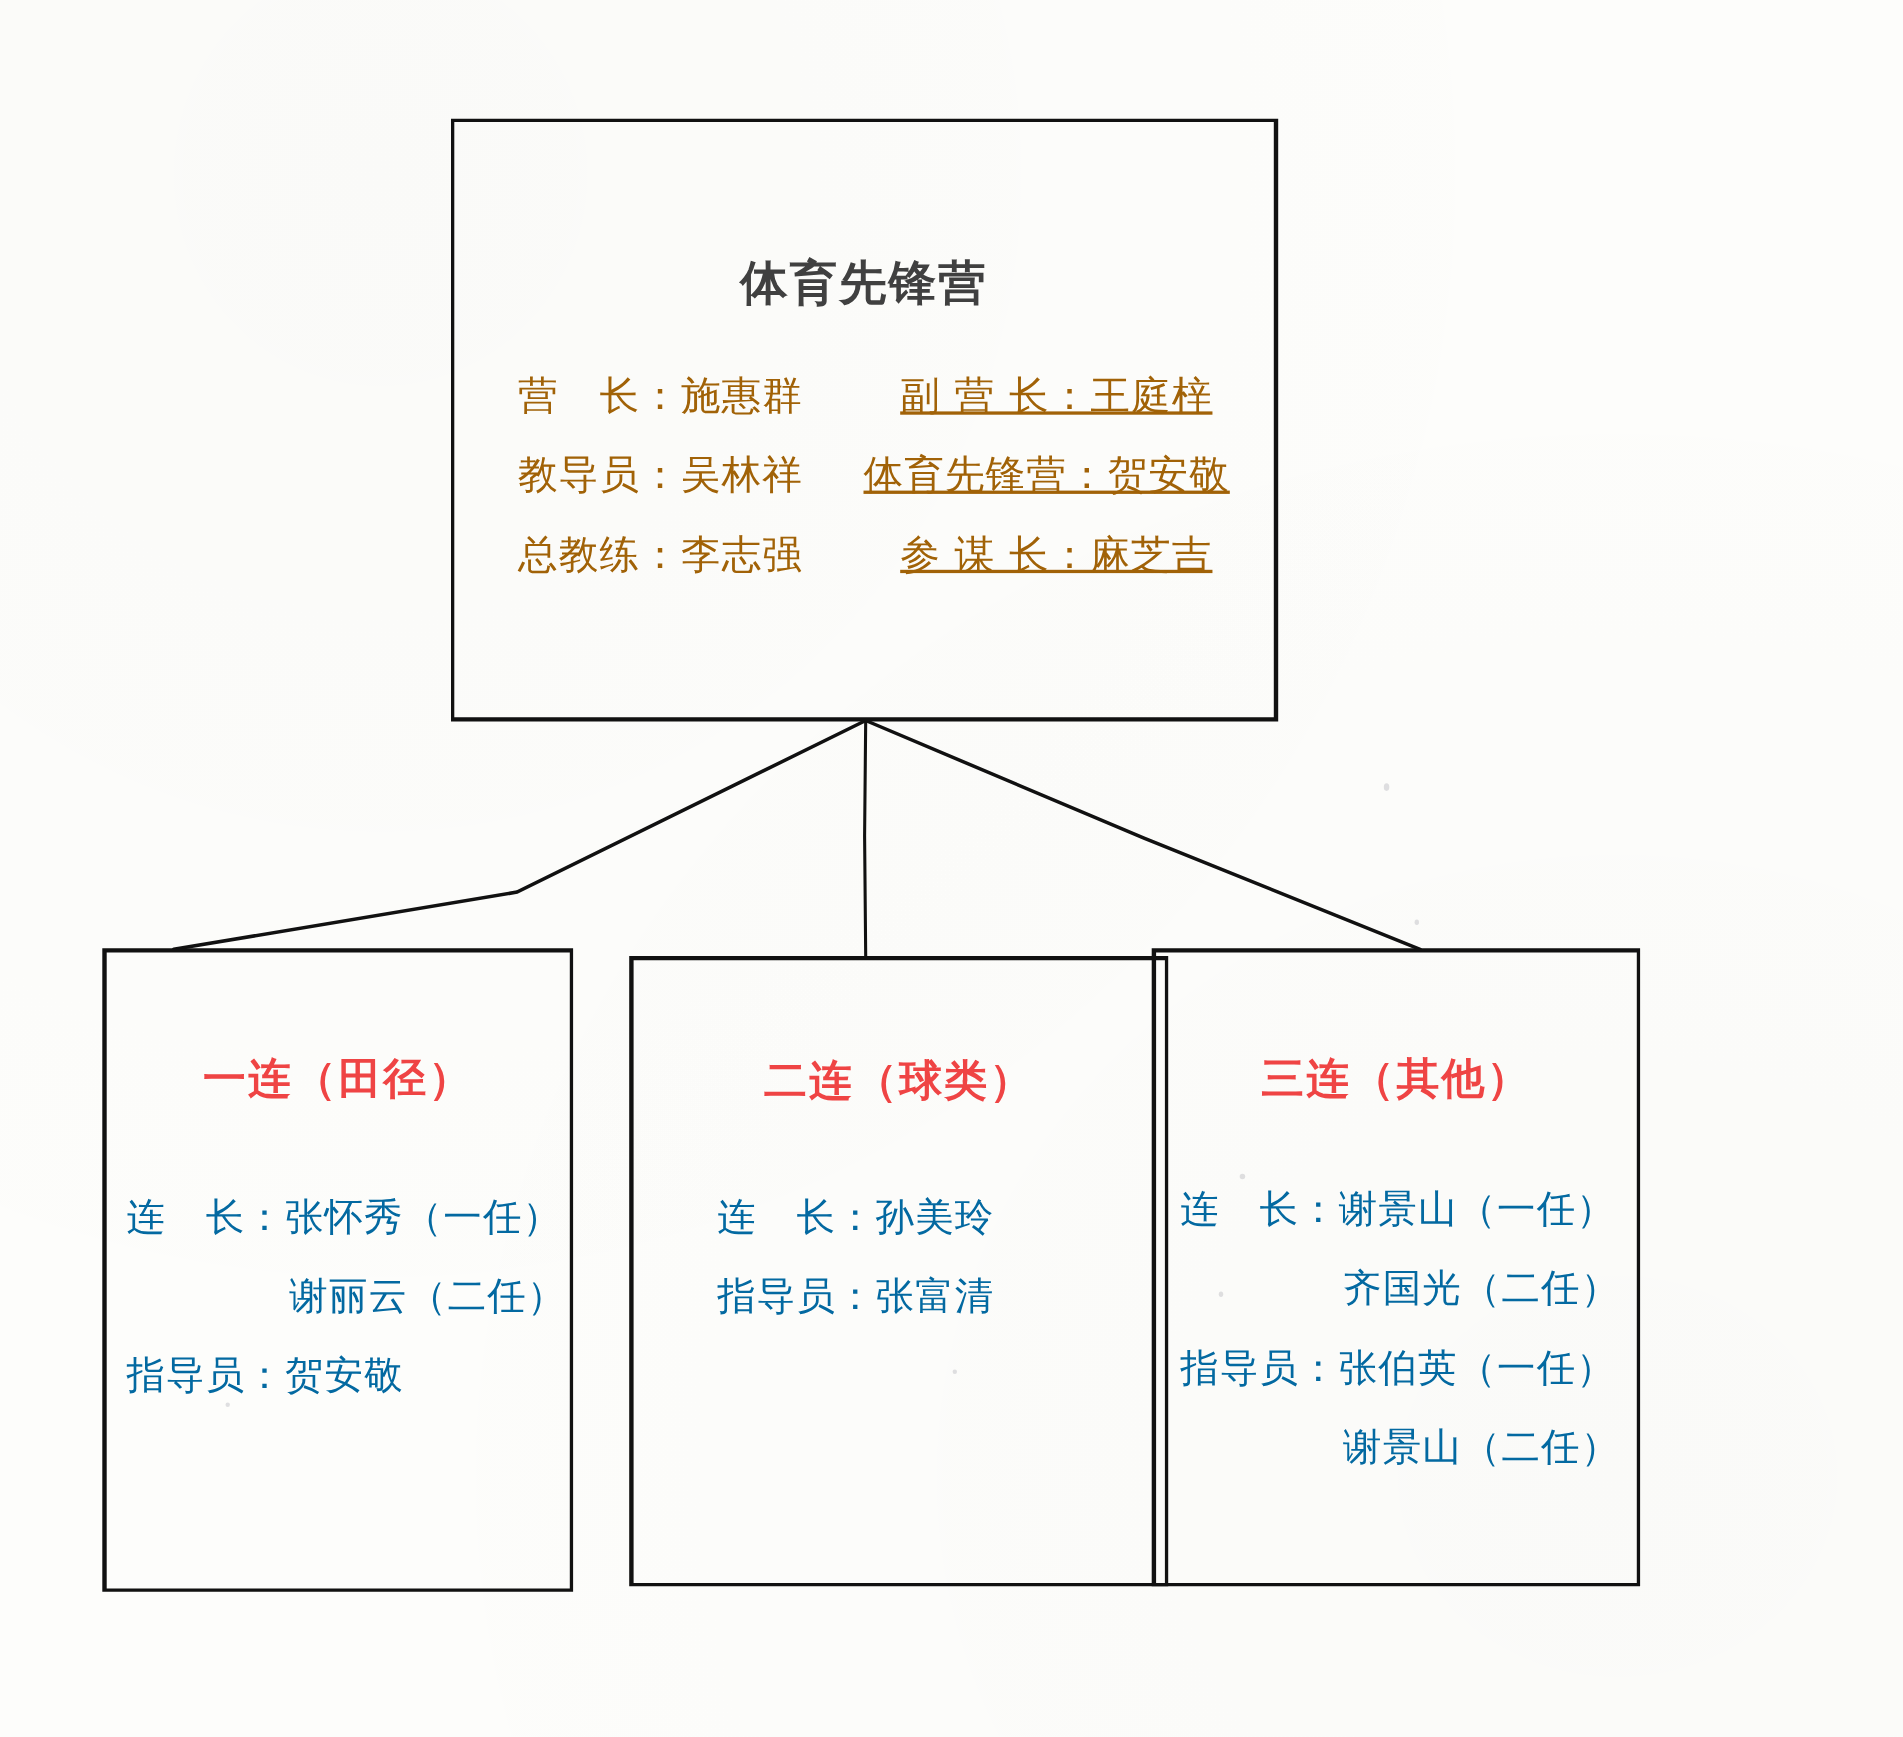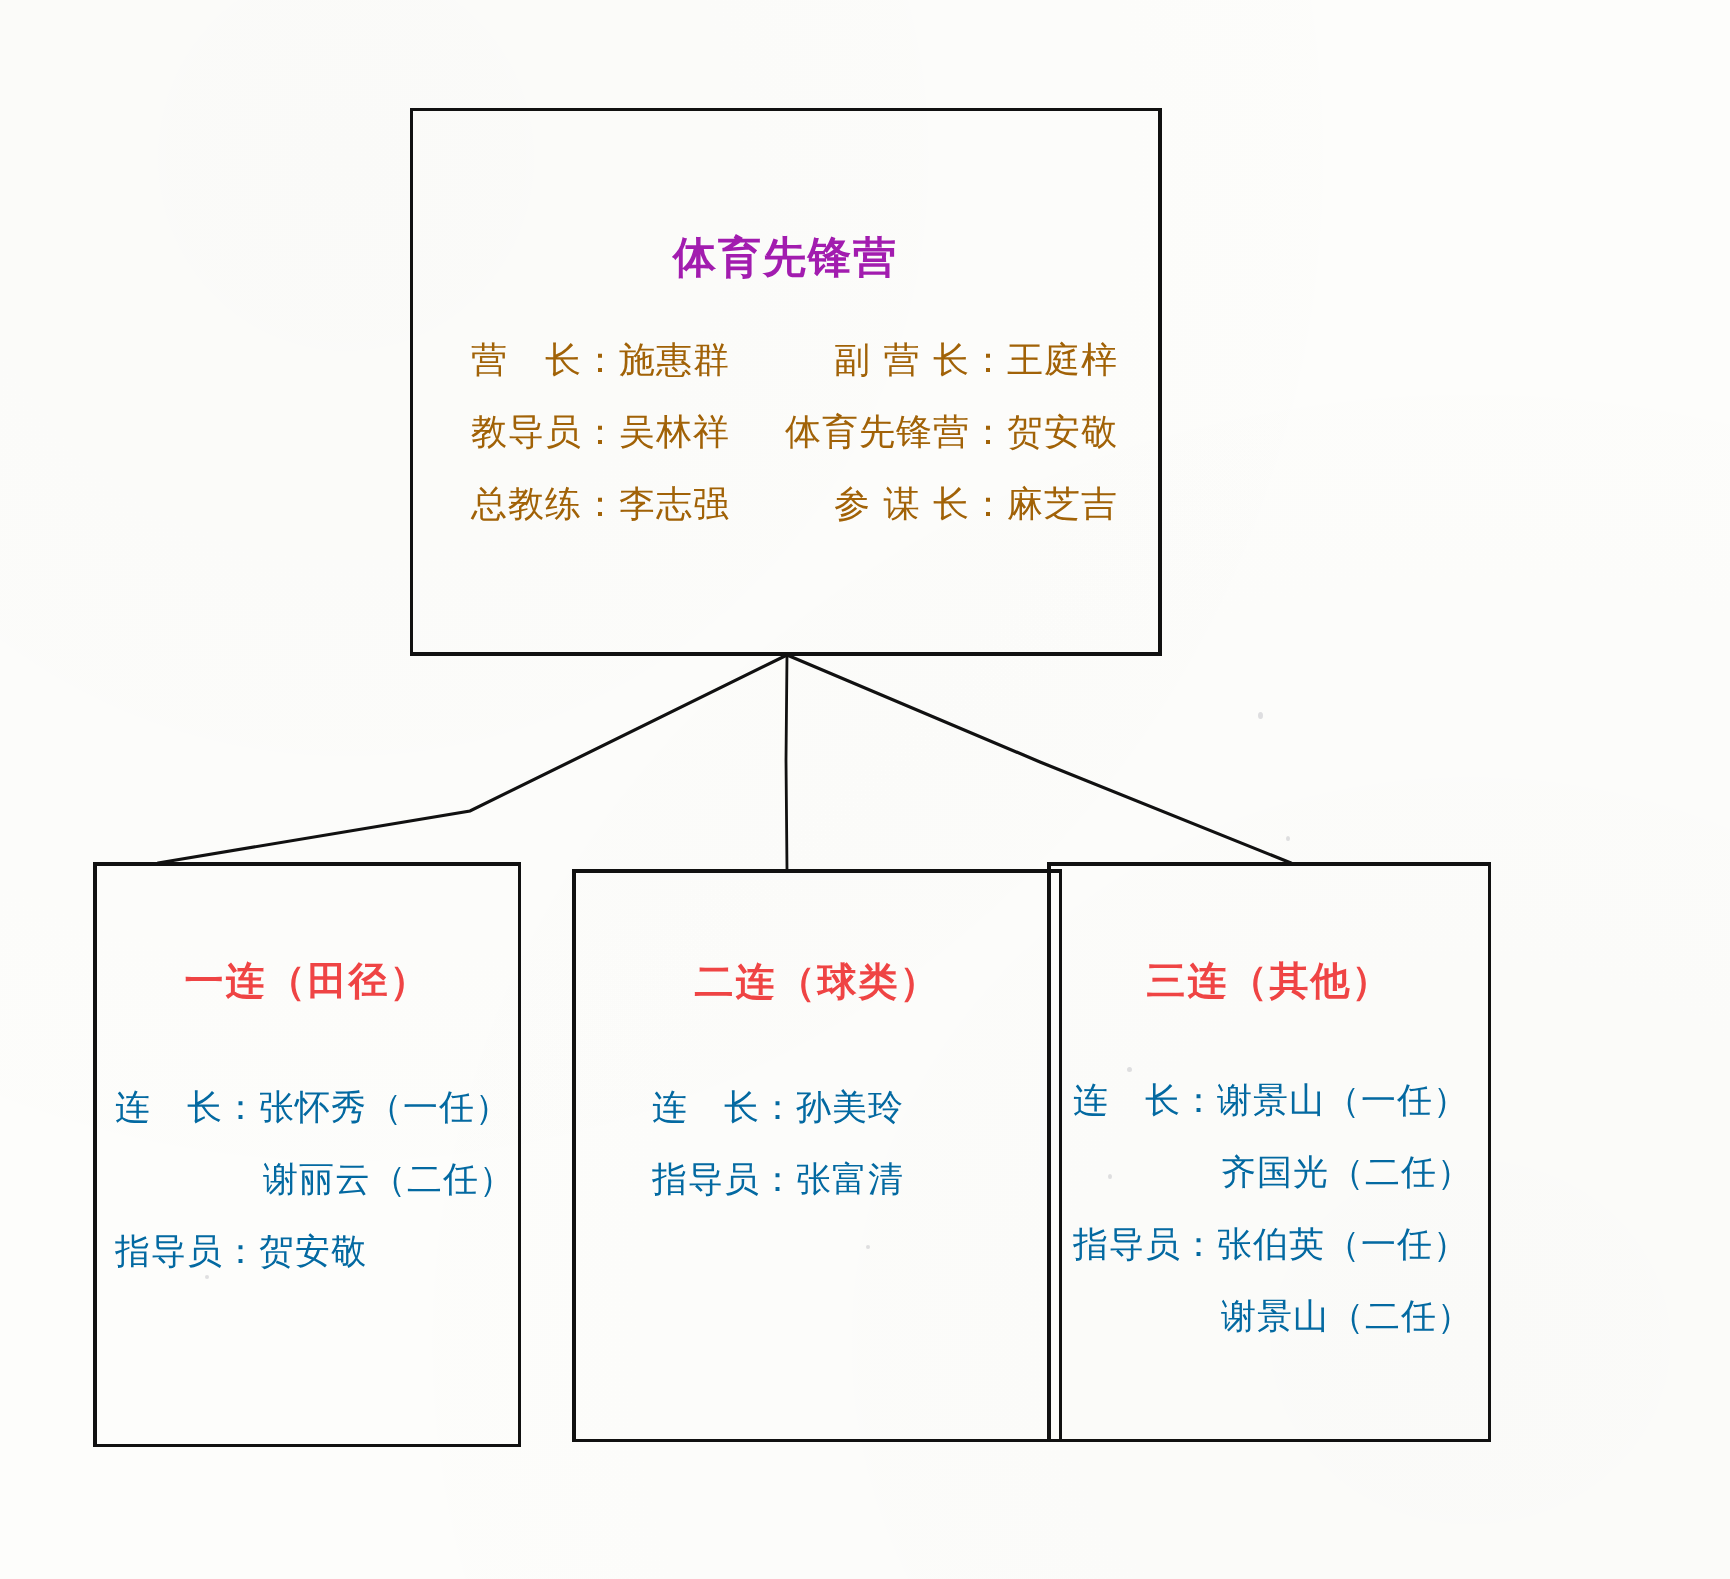--- a/index.html
+++ b/index.html
@@ -79,21 +79,21 @@
   .root-title {
     position: absolute;
     left: 0;
     right: 0;
     top: 118px;
     text-align: center;
     font-family: "DejaVu Sans", "Liberation Sans", sans-serif;
     font-weight: 700;
     font-size: 43px;
     letter-spacing: 2px;
-    color: #a21caf;
+    color: #404040;
   }
   .root-grid {
     position: absolute;
     left: 58px;
     right: 40px;
     top: 225px;
   }
   .root-row {
     display: flex;
     align-items: baseline;
@@ -104,22 +104,23 @@
     white-space: pre;
     color: #a16207;
     letter-spacing: 1px;
   }
   .root-cell.left {
     width: 310px;
     text-align: left;
   }
   .root-cell.right {
     width: 340px;
-    text-align: right;
+    text-align: center;
     margin-left: 44px;
+    text-decoration: underline;
   }
 
   
   .child-title {
     position: absolute;
     left: 0;
     right: 0;
     text-align: center;
     font-family: "DejaVu Sans", "Liberation Sans", sans-serif;
     font-weight: 700;

